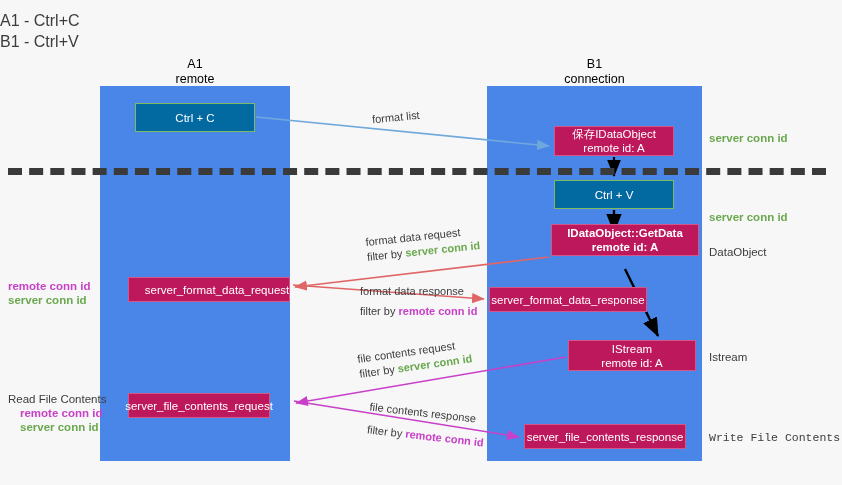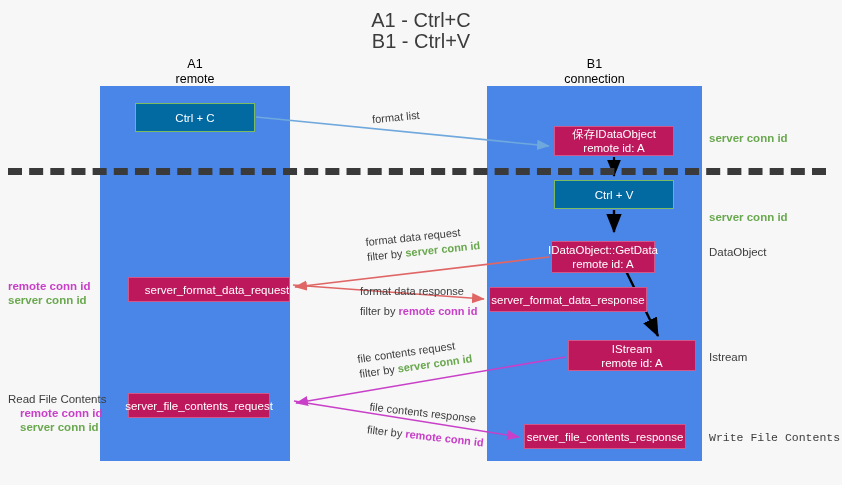--- a/index.html
+++ b/index.html
@@ -18,23 +18,22 @@
     width: 842px;
     height: 485px;
     background: #f7f7f7;
   }
   .abs { position: absolute; }
 
   
   #title-block {
     left: 0; top: 10px;
     width: 842px;
-    text-align: center;
     color: #3c3c3c;
-    font-size: 20px;
+    font-size: 16px;
     line-height: 21px;
   }
 
   
   .lane-header {
     text-align: center;
     color: #000000;
     font-size: 12.5px;
     line-height: 15px;
   }
@@ -62,21 +61,21 @@
     border: 1px solid rgba(255,255,255,0.28);
   }
   .node.green { background: #0369a1; border-color:#7cbb62; }
   .node.orange { background: #be185d; }
   .node .l2 { display:block; }
 
   
   #node-ctrl-c        { left: 135px; top: 103px; width: 120px; height: 29px; }
   #node-idataobject   { left: 554px; top: 126px; width: 120px; height: 30px; }
   #node-ctrl-v        { left: 554px; top: 180px; width: 120px; height: 29px; }
-  #node-getdata       { left: 551px; top: 241px; width: 104px; height: 32px; }
+  #node-getdata       { left: 551px; top: 224px; width: 148px; height: 32px; font-weight: bold; }
   #node-istream       { left: 568px; top: 340px; width: 128px; height: 31px; }
   #node-fmt-req       { left: 128px; top: 277px; width: 162px; height: 25px; padding-left: 16px; }
   #node-fmt-resp      { left: 489px; top: 287px; width: 158px; height: 25px; }
   #node-file-req      { left: 128px; top: 393px; width: 142px; height: 25px; }
   #node-file-resp     { left: 524px; top: 424px; width: 162px; height: 25px; }
 
   
   #divider {
     left: 8px; top: 168px; width: 818px; height: 0;
     border-top: 7px dashed #3a3a3a;

